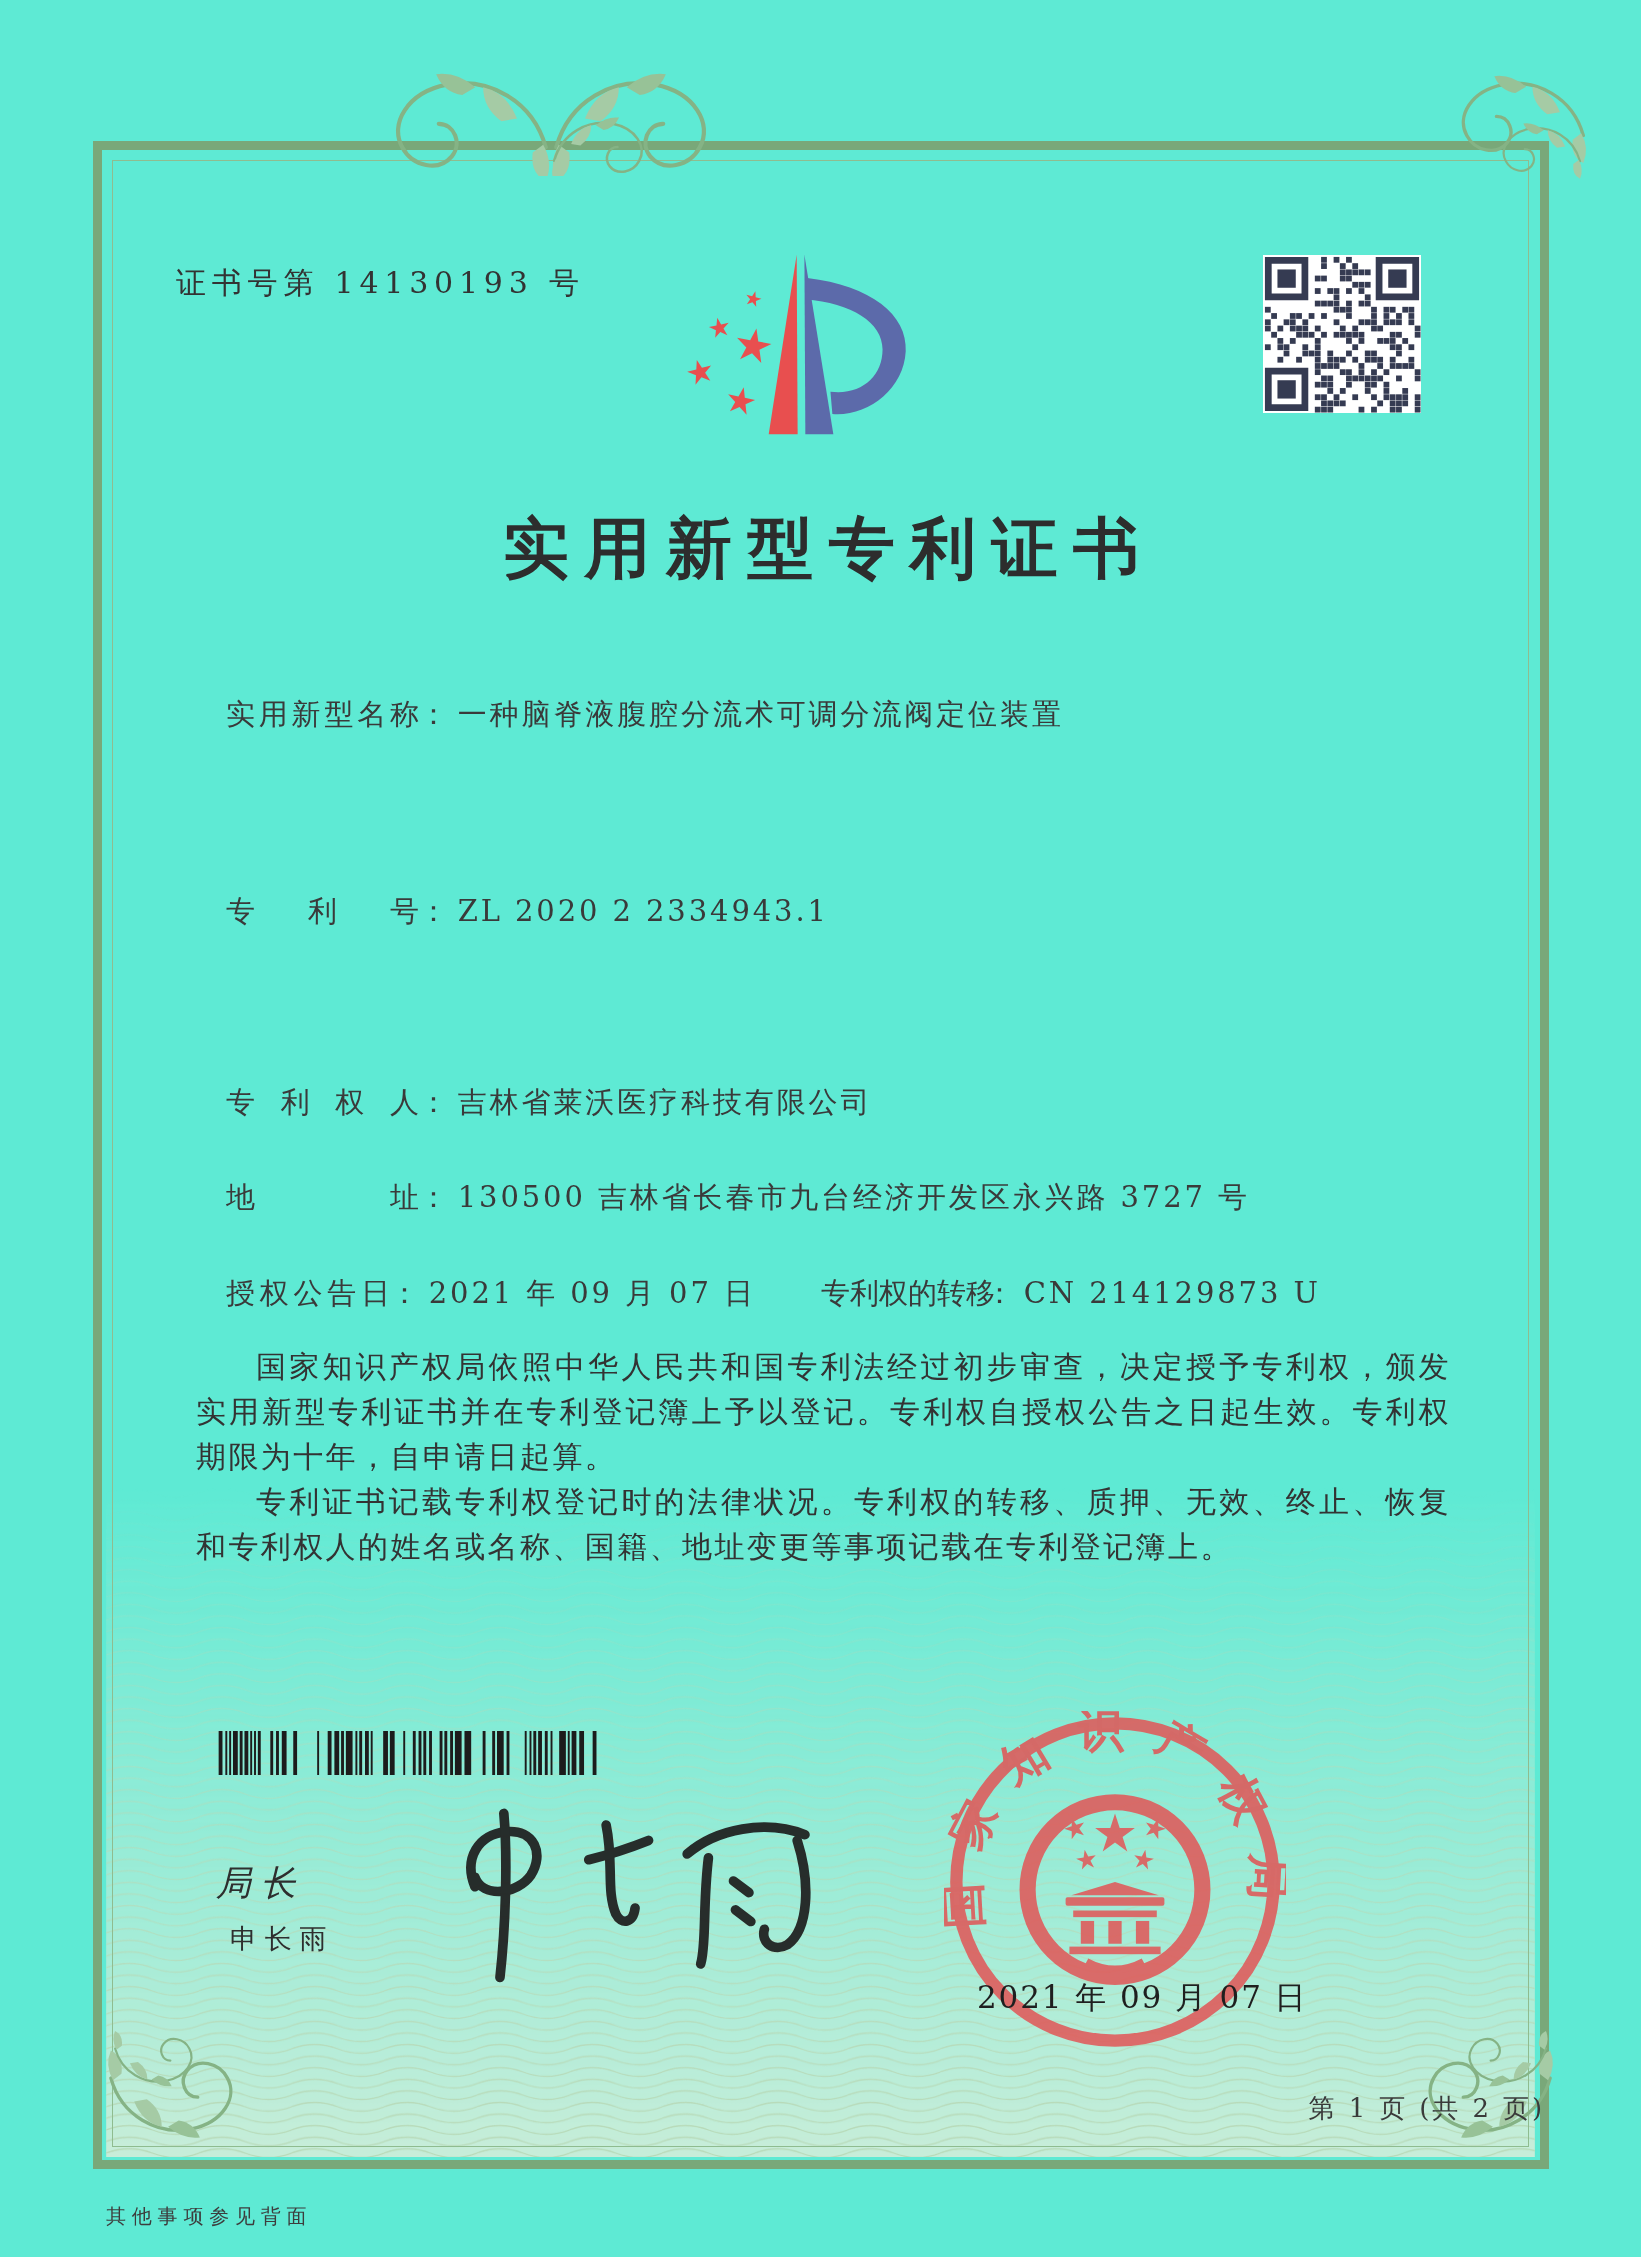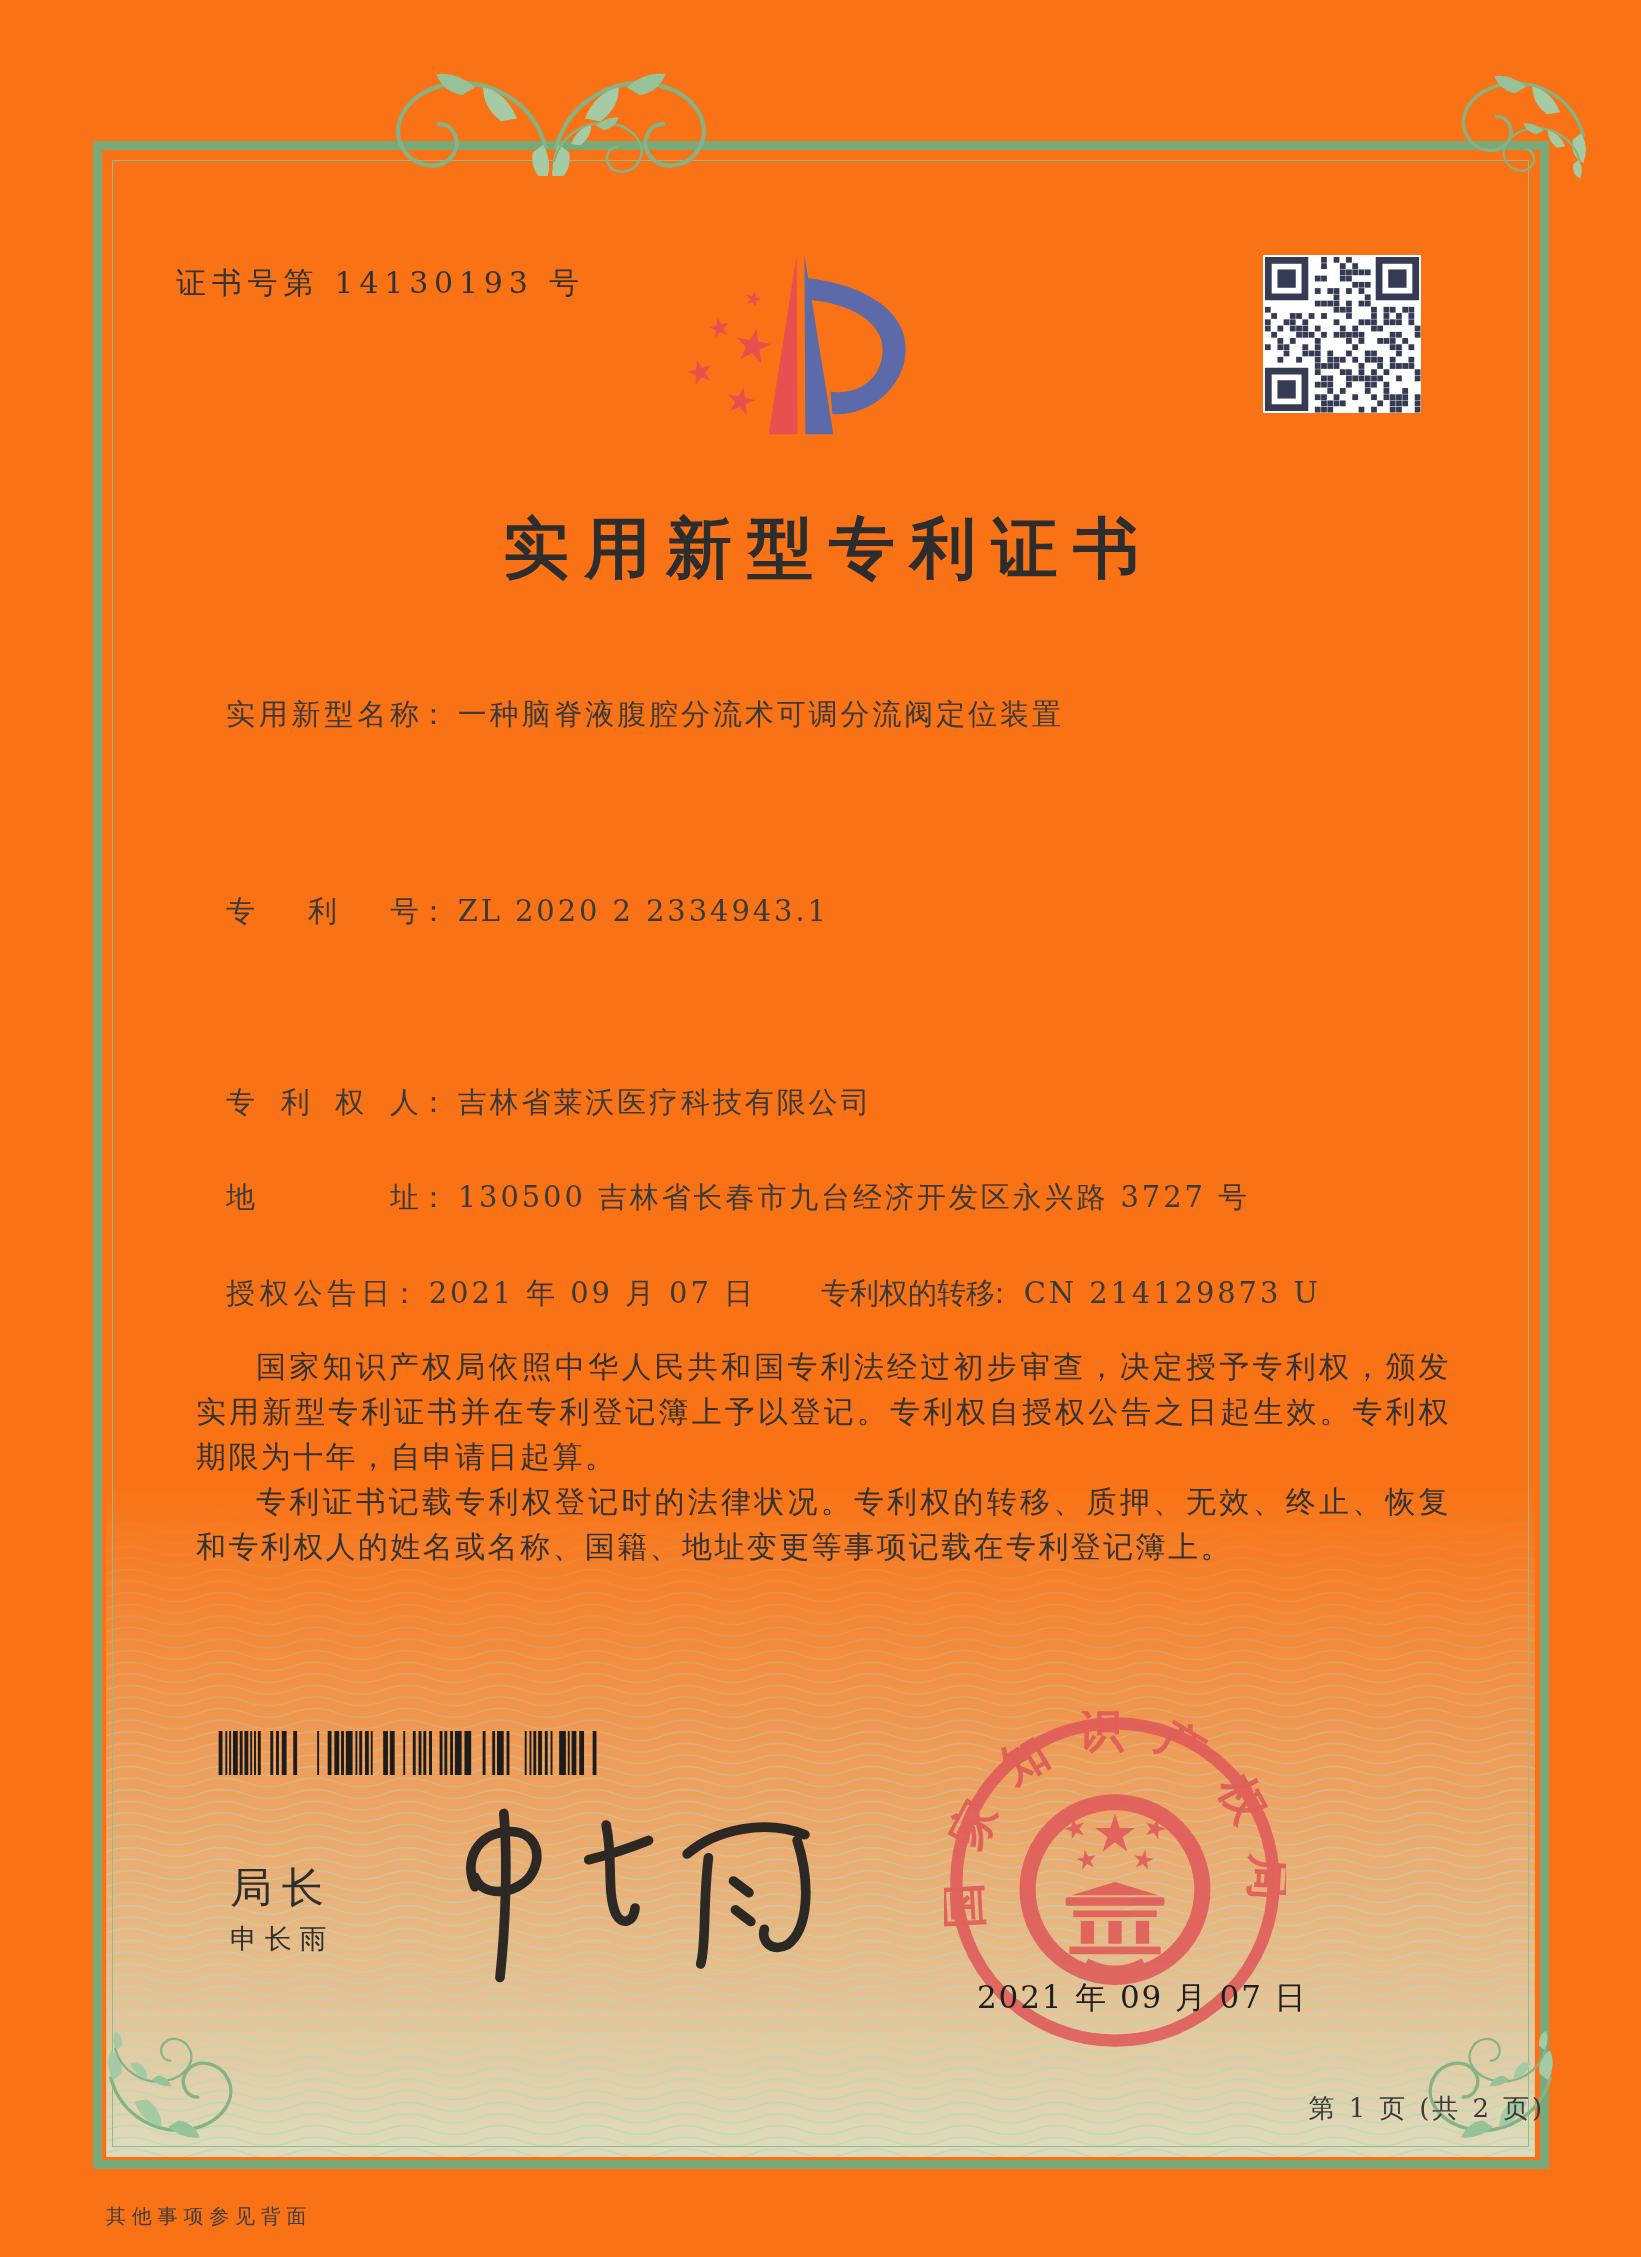--- a/index.html
+++ b/index.html
@@ -1,19 +1,19 @@
 <!DOCTYPE html>
 <html><head>
 <meta charset="utf-8">
 <style>
   * { margin:0; padding:0; box-sizing:border-box; }
   html,body { background:#e8e8e4; }
   .page {
     position:relative; width:1641px; height:2257px;
-    background:#f97316;
+    background:#5eead4;
     font-family:"DejaVu Serif","Liberation Serif",serif;
     color:#2b2b2b; overflow:hidden;
   }
   
   .frame-outer {
     position:absolute; left:93px; top:141px; width:1456px; height:2028px;
     border:9.7px solid #79a879; z-index:1;
   }
   .frame-inner {
     position:absolute; left:112px; top:160px; width:1417px; height:1987px;
@@ -43,21 +43,21 @@
   .grant-group2 { position:absolute; left:595px; top:0; }
   
   .body-text {
     position:absolute; left:196px; top:1344px; width:1255px; z-index:3;
     font-size:30px; line-height:45px; letter-spacing:2.4px;
     text-align:justify; color:#333;
   }
   .body-text p { text-indent:2em; }
   
   .barcode { position:absolute; left:209px; top:1731px; z-index:3; }
-  .director-title { position:absolute; left:230px; top:1860px; z-index:3; font-size:42px; letter-spacing:9.7px; color:#2e2e2e;}
+  .director-title { position:absolute; left:216px; top:1860px; z-index:3; font-size:35px; letter-spacing:9.7px; color:#2e2e2e;font-style:italic;}
   .director-name  { position:absolute; left:230px; top:1921px; z-index:3; font-size:27px; letter-spacing:7.7px; color:#2e2e2e;}
   .signature { position:absolute; left:415px; top:1798px; z-index:4; }
   .seal { position:absolute; left:944px; top:1711px; z-index:3; }
   .seal-date {
     position:absolute; left:977px; top:1977px; z-index:5;
     font-size:31px; letter-spacing:1.9px; color:#1f1f1f; white-space:nowrap;
   }
   .page-footer {
     position:absolute; left:97px; top:2091px; width:1448px; z-index:3;
     text-align:right; font-size:26px; letter-spacing:2.9px; color:#3a3a3a;

